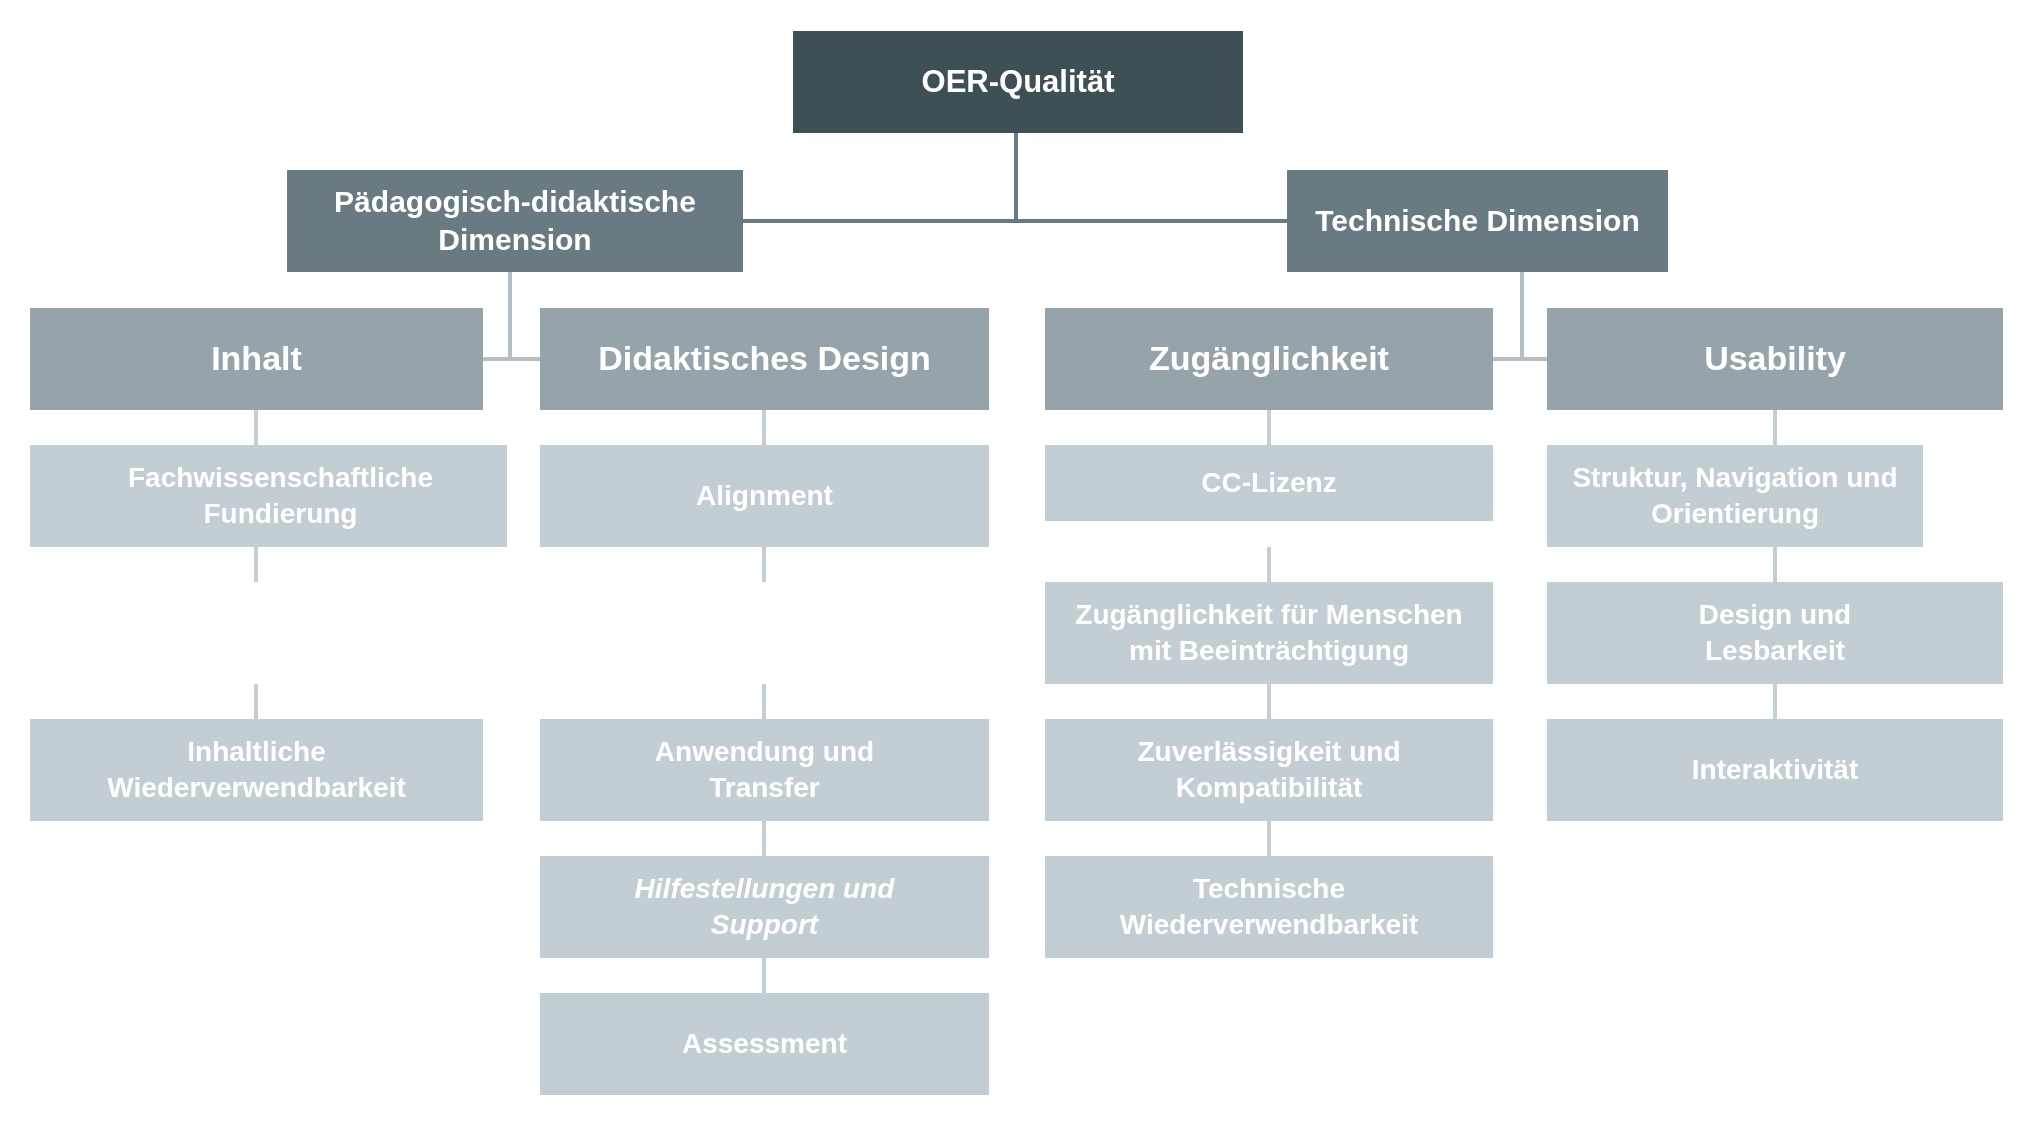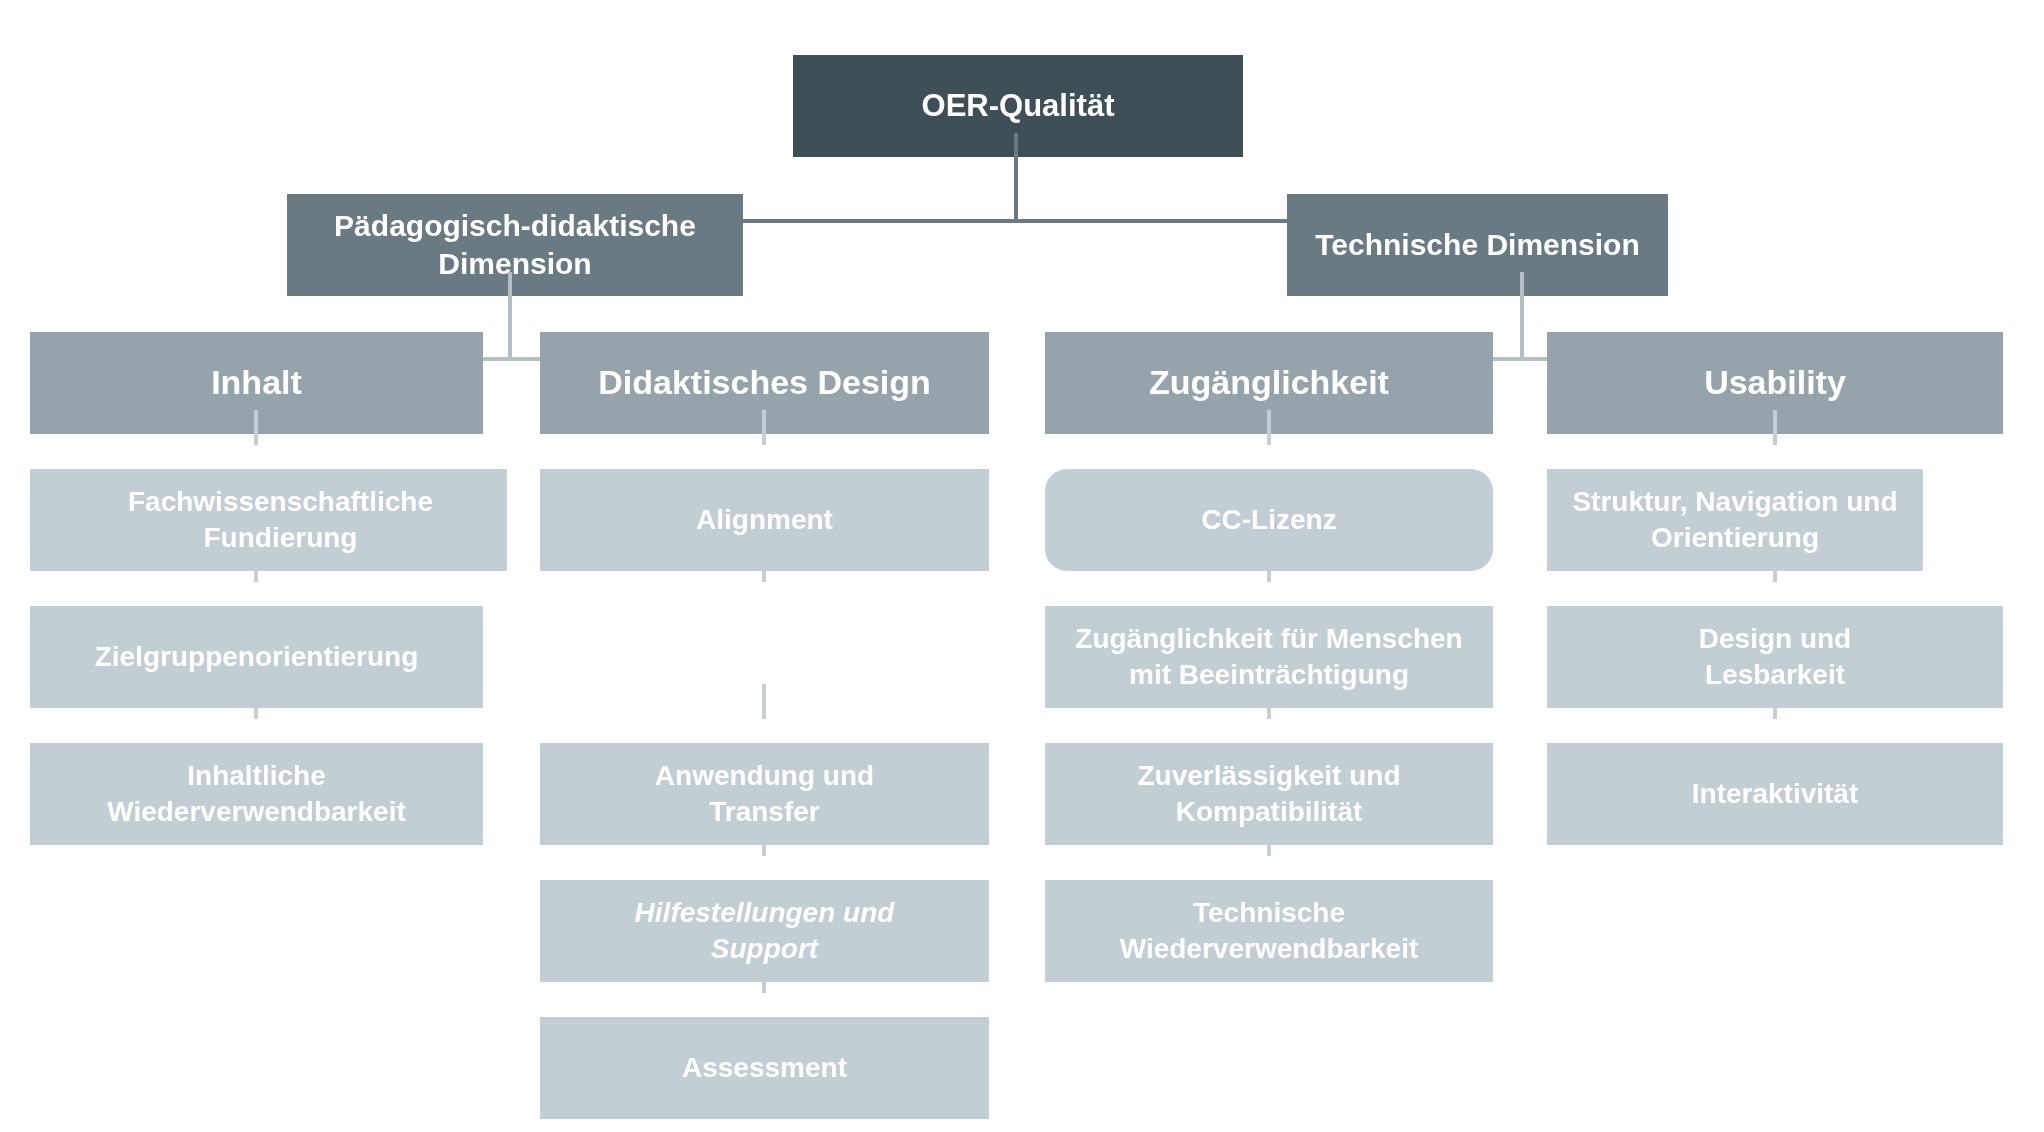--- a/index.html
+++ b/index.html
@@ -16,21 +16,20 @@
     overflow: hidden;
   }
   .box {
     position: absolute;
     display: flex;
     align-items: center;
     justify-content: center;
     text-align: center;
     color: #ffffff;
     font-weight: bold;
-    margin-top: 24px;
   }
   .lbl {
     white-space: pre;
     line-height: 1.28;
   }
   .lvl-root   { background: var(--dark);   font-size: 31px; }
   .lvl-dim    { background: var(--medium); font-size: 30px; }
   .lvl-header { background: var(--header); font-size: 34px; }
   .lvl-item   { background: var(--item);   font-size: 28px; }
   .line { position: absolute; }
@@ -76,23 +75,20 @@
     <span class="lbl">Usability</span>
   </div>
 
   <div class="line line-item" style="left:254px; top:410px; width:4px; height:35px;"></div>
   <div class="line line-item" style="left:254px; top:547px; width:4px; height:35px;"></div>
   <div class="line line-item" style="left:254px; top:684px; width:4px; height:35px;"></div>
   <div class="box lvl-item" style="left:30px; top:445px; width:453px; height:102px;padding-left:24px;">
     <span class="lbl">Fachwissenschaftliche
 Fundierung</span>
   </div>
-  <div class="box lvl-item" style="left:30px; top:582px; width:453px; height:102px;">
-    <span class="lbl">Zielgruppenorientierung</span>
-  </div>
   <div class="box lvl-item" style="left:30px; top:719px; width:453px; height:102px;">
     <span class="lbl">Inhaltliche
 Wiederverwendbarkeit</span>
   </div>
 
   <div class="line line-item" style="left:762px; top:410px; width:4px; height:35px;"></div>
   <div class="line line-item" style="left:762px; top:547px; width:4px; height:35px;"></div>
   <div class="line line-item" style="left:762px; top:684px; width:4px; height:35px;"></div>
   <div class="line line-item" style="left:762px; top:821px; width:4px; height:35px;"></div>
   <div class="line line-item" style="left:762px; top:958px; width:4px; height:35px;"></div>
@@ -108,21 +104,21 @@
 Support</span>
   </div>
   <div class="box lvl-item" style="left:540px; top:993px; width:449px; height:102px;">
     <span class="lbl">Assessment</span>
   </div>
 
   <div class="line line-item" style="left:1267px; top:410px; width:4px; height:35px;"></div>
   <div class="line line-item" style="left:1267px; top:547px; width:4px; height:35px;"></div>
   <div class="line line-item" style="left:1267px; top:684px; width:4px; height:35px;"></div>
   <div class="line line-item" style="left:1267px; top:821px; width:4px; height:35px;"></div>
-  <div class="box lvl-item" style="left:1045px; top:445px; width:448px; height:102px;border-radius:22px;">
+  <div class="box lvl-item" style="left:1045px; top:445px; width:448px; height:76px;">
     <span class="lbl">CC-Lizenz</span>
   </div>
   <div class="box lvl-item" style="left:1045px; top:719px; width:448px; height:102px;">
     <span class="lbl">Zuverlässigkeit und
 Kompatibilität</span>
   </div>
   <div class="box lvl-item" style="left:1045px; top:582px; width:448px; height:102px;">
     <span class="lbl">Zugänglichkeit für Menschen
 mit Beeinträchtigung</span>
   </div>

